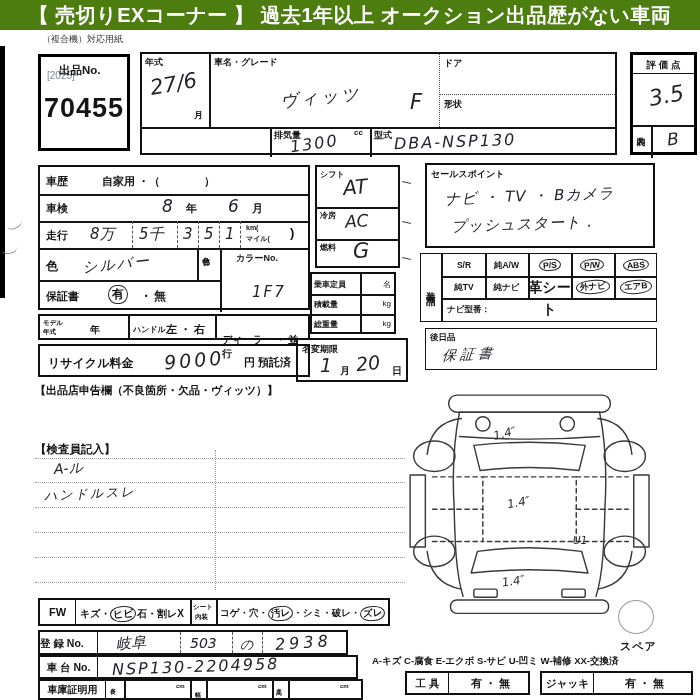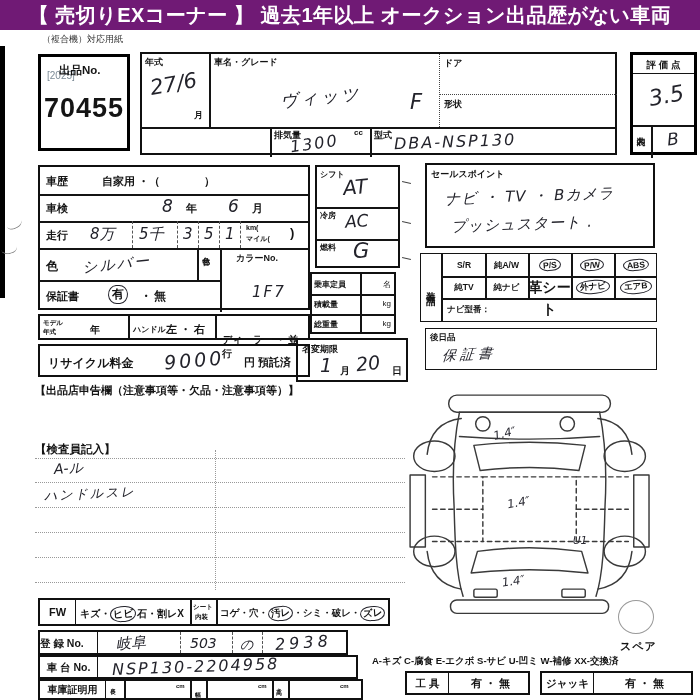--- a/index.html
+++ b/index.html
@@ -17,21 +17,21 @@
   .dot{border-top:1.6px dotted #999;position:absolute}
   .ov{display:inline-block;border:1.5px solid #23232b;border-radius:50%/58%;padding:0 3px;transform:rotate(-4deg)}
   .vert{writing-mode:vertical-rl;text-orientation:upright;line-height:1}
   .tick{position:absolute;width:9px;height:0;border-top:1.8px solid #444;transform:rotate(12deg)}
   .curve{position:absolute;width:16px;height:10px;border-bottom:1.8px solid #888;border-radius:0 0 70% 70%;transform:rotate(-25deg)}
   svg text{font-family:"DejaVu Sans",sans-serif;font-style:italic;fill:#2a2a33}
 </style>
 </head>
 <body>
 
-<div class="abs lb" style="left:0;top:0;width:700px;height:30px;background:#701a75;color:#fff;display:flex;align-items:center;justify-content:center;font-size:20px;letter-spacing:.5px">【 売切りEXコーナー 】 過去1年以上 オークション出品歴がない車両</div>
+<div class="abs lb" style="left:0;top:0;width:700px;height:30px;background:#4d7c0f;color:#fff;display:flex;align-items:center;justify-content:center;font-size:20px;letter-spacing:.5px">【 売切りEXコーナー 】 過去1年以上 オークション出品歴がない車両</div>
 <div class="abs" style="left:42px;top:33px;font-size:9px;color:#333">（複合機）対応用紙</div>
 
 <div class="abs" style="left:0;top:46px;width:5px;height:252px;background:#000"></div>
 <div class="curve" style="left:6px;top:218px"></div>
 <div class="curve" style="left:1px;top:243px;transform:rotate(-12deg)"></div>
 
 <div class="abs bx3" style="left:38px;top:54px;width:92px;height:97px">
   <span class="abs" style="left:6px;top:13px;color:#7c8b96;font-size:10px">[2025]</span>
   <span class="abs lb" style="left:18px;top:6px;font-size:11.5px">出品No.</span>
   <div class="abs lb" style="left:0;top:36px;width:100%;text-align:center;font-size:27px;letter-spacing:1px">70455</div>
@@ -204,21 +204,21 @@
   <span class="abs lb" style="left:8px;top:9px;font-size:12px">リサイクル料金</span>
   <span class="abs hand" style="left:124px;top:3px;font-size:19px;letter-spacing:3px;transform:rotate(-5deg)">9000</span>
   <span class="abs lb" style="left:204px;top:9px;font-size:11px">円 預託済</span>
 </div>
 
 <div class="abs bx" style="left:425px;top:328px;width:232px;height:42px">
   <span class="abs lb" style="left:4px;top:3px;font-size:8.5px">後日品</span>
   <span class="abs hand" style="left:16px;top:17px;font-size:14px;letter-spacing:4px;transform:rotate(-3deg) skewX(-8deg)">保証書</span>
 </div>
 
-<div class="abs lb" style="left:35px;top:383px;font-size:11px">【出品店申告欄（注意事項等・欠品・注意事項等）】</div>
+<div class="abs lb" style="left:35px;top:383px;font-size:11px">【出品店申告欄（不良箇所・欠品・ヴィッツ）】</div>
 
 <div class="abs lb" style="left:35px;top:442px;font-size:11.5px">【検査員記入】</div>
 <div class="dot" style="left:35px;top:458px;width:370px"></div>
 <div class="dot" style="left:35px;top:482px;width:370px"></div>
 <div class="dot" style="left:35px;top:507px;width:370px"></div>
 <div class="dot" style="left:35px;top:532px;width:370px"></div>
 <div class="dot" style="left:35px;top:557px;width:370px"></div>
 <div class="dot" style="left:35px;top:582px;width:370px"></div>
 <div class="abs" style="left:215px;top:450px;height:140px;border-left:1.6px dotted #999"></div>
 <span class="abs hand" style="left:54px;top:460px;font-size:14px;transform:rotate(-4deg)">A-ル</span>

